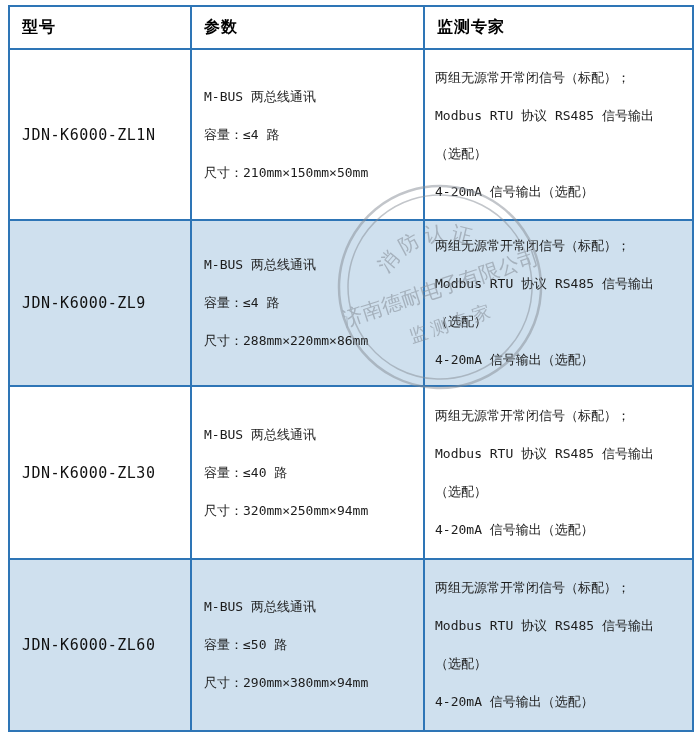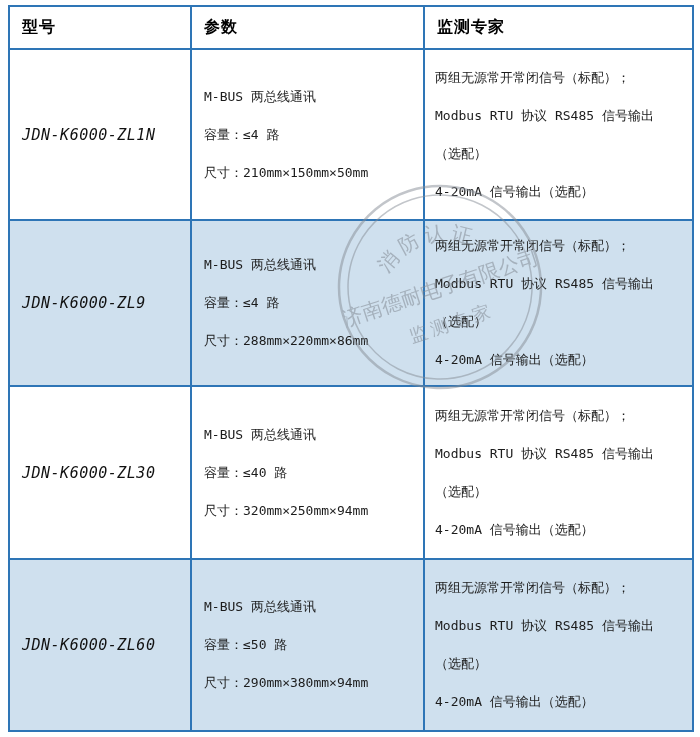--- a/index.html
+++ b/index.html
@@ -29,21 +29,21 @@
     letter-spacing: 1px;
   }
   tr.row-1 td { height: 171px; }
   tr.row-2 td { height: 153px; }
   tr.row-3 td { height: 173px; }
   tr.row-4 td { height: 172px; }
   tr.alt td { background: #cfe0ee; }
 
   td.model-cell {
     padding-left: 12px;
-    font-size: 15px; letter-spacing: 0.5px; color: #111111; font-style: italic;
+    font-size: 15px; letter-spacing: 0.5px; color: #111111;
   }
   td.params-cell, td.signal-cell { padding: 6px 0 6px 0; }
   .cell-line {
     line-height: 38px;
     padding-left: 12px;
     font-size: 13px;
     white-space: nowrap;
     color: #1c1c1c;
   }
   td.signal-cell .cell-line { padding-left: 10px; font-size: 13px; }

